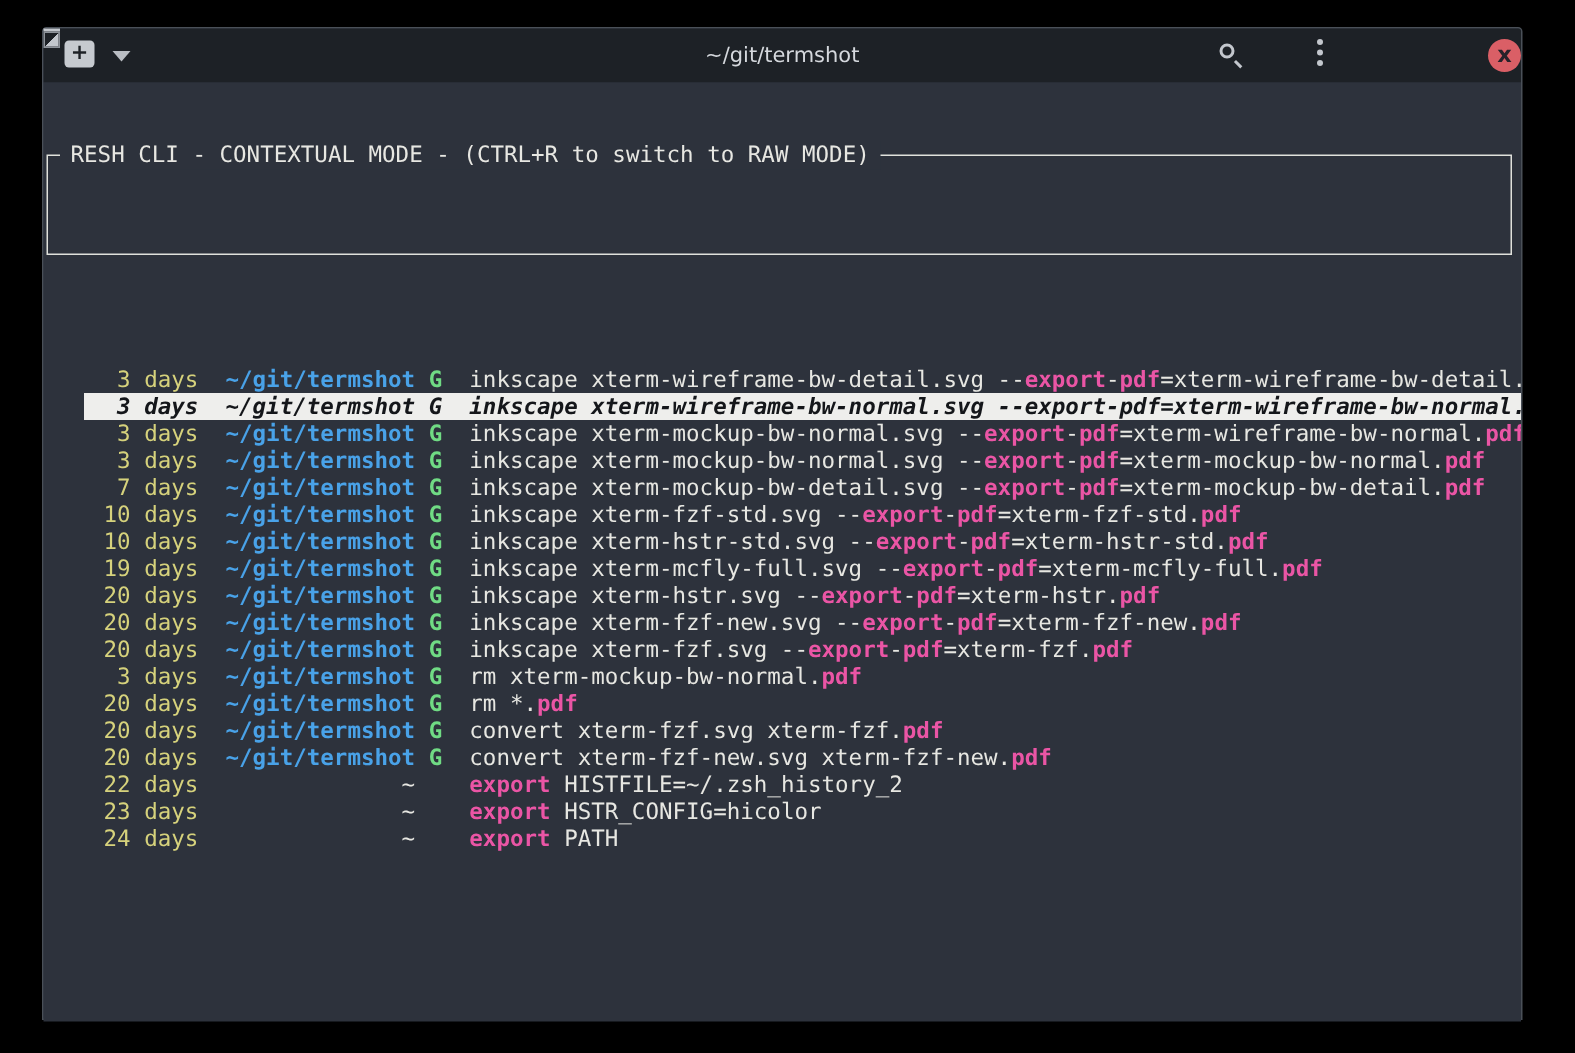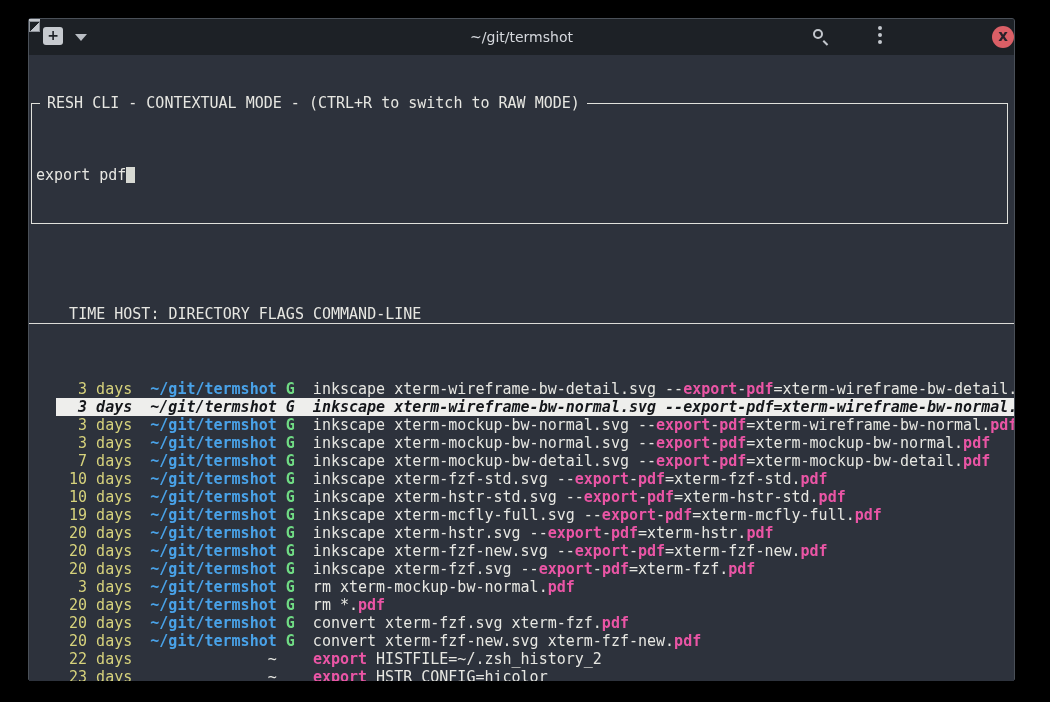--- a/index.html
+++ b/index.html
@@ -26,21 +26,21 @@
   .minimize{left:894px;top:16px;width:11px;height:2px;background:#c3c7cd;}
   .restore{left:932px;top:12px;width:11px;height:11px;border:1px solid #8e939a;
            background:linear-gradient(135deg,#1d2126 50%,#c3c7cd 50%);}
   .closebtn{position:absolute;left:963px;top:7px;width:22px;height:22px;border-radius:50%;
             background:#da5f66;color:#27222a;font-size:15px;font-weight:bold;line-height:21px;text-align:center;
             font-family:"DejaVu Sans",sans-serif;}
   
   .term{position:relative;height:626px;background:#2d323c;color:#e7e7e2;
         font-family:"DejaVu Sans Mono","Liberation Mono",monospace;font-size:15px;line-height:18px;
         overflow:hidden;white-space:pre;}
-  .sbox{position:relative;margin:12px 6px 16px 2px;border:1.5px solid #e0e1dc;padding:8px 3px 3px 3px;}
+  .sbox{position:relative;margin:12px 6px 0 2px;border:1.5px solid #e0e1dc;padding:8px 3px 3px 3px;}
   .legend{position:absolute;top:-10px;left:8px;background:#2d323c;padding:0 7px;line-height:19px;color:#e7e7e2;}
   .qline{line-height:18px;padding-left:1px;}
   .cursor{display:inline-block;width:9px;height:16px;background:#d7d9d3;vertical-align:-3px;}
   .thead{margin-top:11px;padding-left:4px;line-height:18px;border-bottom:1px solid #dcdcd8;}
   .rows{margin-top:2px;padding-left:27px;}
   .row{height:18px;line-height:18px;padding-left:4px;}
   .t{color:#d6d27c;}
   .hb{color:#49a2e8;font-weight:bold;}
   .g{color:#70db84;font-weight:bold;}
   .hl{color:#ea55a5;font-weight:bold;}
@@ -65,24 +65,22 @@
         <i></i>
     </div>
     <div class="minimize"></div>
     <div class="restore"></div>
     <div class="closebtn">x</div>
   </div>
 
   <div class="term">
     <div class="sbox">
       <div class="legend">RESH CLI - CONTEXTUAL MODE - (CTRL+R to switch to RAW MODE)</div>
-      <div class="qline"><span>export pdf</span><span class="cursor"></span></div>
     </div>
 
-    <div class="thead">    TIME HOST: DIRECTORY FLAGS COMMAND-LINE</div>
 
     <div class="rows" id="rows"><div class="row"><span class="t">  3 days</span>  <span class="hb">~/git/termshot</span> <span class="g">G</span>  inkscape xterm-wireframe-bw-detail.svg --<span class="hl">export</span>-<span class="hl">pdf</span>=xterm-wireframe-bw-detail.pd</div><div class="row sel"><span class="t">  3 days</span>  <span class="hb">~/git/termshot</span> <span class="g">G</span>  inkscape xterm-wireframe-bw-normal.svg --<span class="hl">export</span>-<span class="hl">pdf</span>=xterm-wireframe-bw-normal.pd</div><div class="row"><span class="t">  3 days</span>  <span class="hb">~/git/termshot</span> <span class="g">G</span>  inkscape xterm-mockup-bw-normal.svg --<span class="hl">export</span>-<span class="hl">pdf</span>=xterm-wireframe-bw-normal.<span class="hl">pdf</span></div><div class="row"><span class="t">  3 days</span>  <span class="hb">~/git/termshot</span> <span class="g">G</span>  inkscape xterm-mockup-bw-normal.svg --<span class="hl">export</span>-<span class="hl">pdf</span>=xterm-mockup-bw-normal.<span class="hl">pdf</span></div><div class="row"><span class="t">  7 days</span>  <span class="hb">~/git/termshot</span> <span class="g">G</span>  inkscape xterm-mockup-bw-detail.svg --<span class="hl">export</span>-<span class="hl">pdf</span>=xterm-mockup-bw-detail.<span class="hl">pdf</span></div><div class="row"><span class="t"> 10 days</span>  <span class="hb">~/git/termshot</span> <span class="g">G</span>  inkscape xterm-fzf-std.svg --<span class="hl">export</span>-<span class="hl">pdf</span>=xterm-fzf-std.<span class="hl">pdf</span></div><div class="row"><span class="t"> 10 days</span>  <span class="hb">~/git/termshot</span> <span class="g">G</span>  inkscape xterm-hstr-std.svg --<span class="hl">export</span>-<span class="hl">pdf</span>=xterm-hstr-std.<span class="hl">pdf</span></div><div class="row"><span class="t"> 19 days</span>  <span class="hb">~/git/termshot</span> <span class="g">G</span>  inkscape xterm-mcfly-full.svg --<span class="hl">export</span>-<span class="hl">pdf</span>=xterm-mcfly-full.<span class="hl">pdf</span></div><div class="row"><span class="t"> 20 days</span>  <span class="hb">~/git/termshot</span> <span class="g">G</span>  inkscape xterm-hstr.svg --<span class="hl">export</span>-<span class="hl">pdf</span>=xterm-hstr.<span class="hl">pdf</span></div><div class="row"><span class="t"> 20 days</span>  <span class="hb">~/git/termshot</span> <span class="g">G</span>  inkscape xterm-fzf-new.svg --<span class="hl">export</span>-<span class="hl">pdf</span>=xterm-fzf-new.<span class="hl">pdf</span></div><div class="row"><span class="t"> 20 days</span>  <span class="hb">~/git/termshot</span> <span class="g">G</span>  inkscape xterm-fzf.svg --<span class="hl">export</span>-<span class="hl">pdf</span>=xterm-fzf.<span class="hl">pdf</span></div><div class="row"><span class="t">  3 days</span>  <span class="hb">~/git/termshot</span> <span class="g">G</span>  rm xterm-mockup-bw-normal.<span class="hl">pdf</span></div><div class="row"><span class="t"> 20 days</span>  <span class="hb">~/git/termshot</span> <span class="g">G</span>  rm *.<span class="hl">pdf</span></div><div class="row"><span class="t"> 20 days</span>  <span class="hb">~/git/termshot</span> <span class="g">G</span>  convert xterm-fzf.svg xterm-fzf.<span class="hl">pdf</span></div><div class="row"><span class="t"> 20 days</span>  <span class="hb">~/git/termshot</span> <span class="g">G</span>  convert xterm-fzf-new.svg xterm-fzf-new.<span class="hl">pdf</span></div><div class="row"><span class="t"> 22 days</span>               ~ <span class="g"> </span>  <span class="hl">export</span> HISTFILE=~/.zsh_history_2</div><div class="row"><span class="t"> 23 days</span>               ~ <span class="g"> </span>  <span class="hl">export</span> HSTR_CONFIG=hicolor</div><div class="row"><span class="t"> 24 days</span>               ~ <span class="g"> </span>  <span class="hl">export</span> PATH</div></div>
 
     
 
     
   </div>
 </div>
 
 </body></html>

